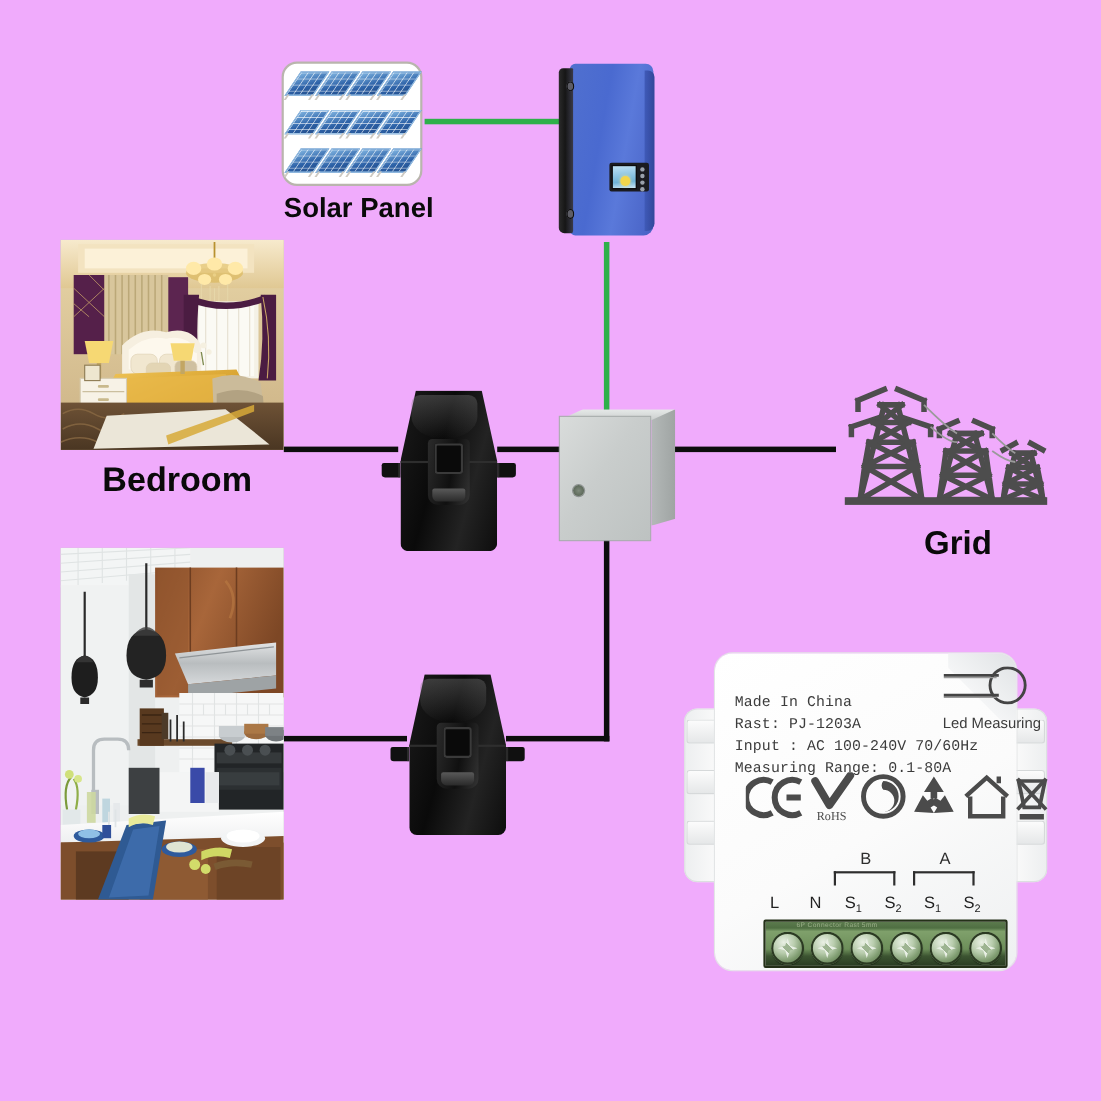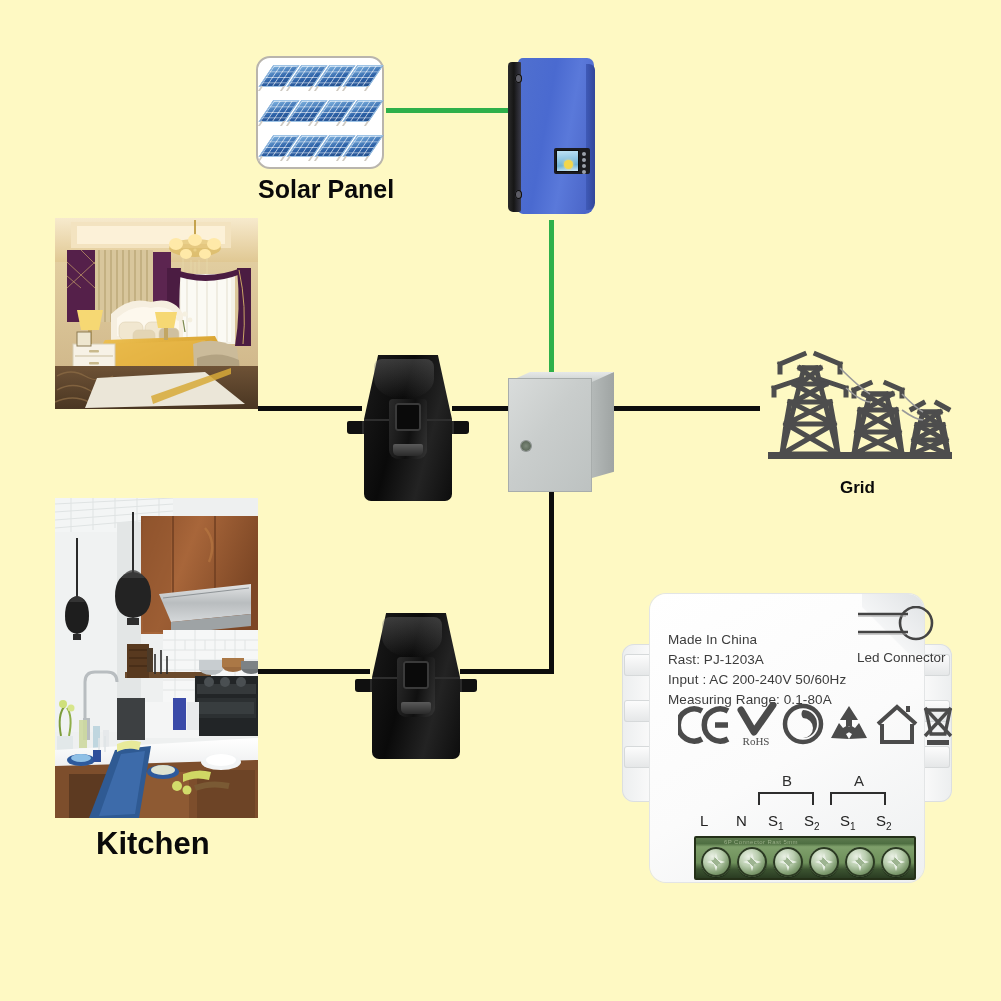--- a/index.html
+++ b/index.html
@@ -1,18 +1,18 @@
 <!DOCTYPE html>
 <html><head>
 <meta charset="utf-8">
 <style>
   * { margin:0; padding:0; box-sizing:border-box; }
   html,body { width:1001px; height:1001px; background:#ffffff;
               font-family:"Liberation Sans", sans-serif; overflow:hidden; }
-  #stage { position:relative; width:1001px; height:1001px; background:#fef9c3; }
+  #stage { position:relative; width:1001px; height:1001px; background:#f0abfc; }
 
   .lbl { position:absolute; font-weight:bold; color:#0a0a0a; white-space:nowrap;
          font-family:"Liberation Sans", sans-serif; }
 
   
   .wire { position:absolute; background:#0d0d0d; }
   .gwire { position:absolute; background:#2eb04a; }
 
   
   #solar-array { position:absolute; left:256px; top:56px; width:128px; height:113px;
@@ -121,21 +121,21 @@
   .mod-clip.left  { left:2px; }
   .mod-clip.right { right:2px; }
   #mod-wing-l { position:absolute; left:0px; top:56px; width:30px; height:158px;
     background:linear-gradient(to right,#eceeef,#fafafa);
     border-radius:12px 3px 3px 12px; box-shadow:inset 0 0 0 1px #dcdfe0; }
   #mod-wing-r { position:absolute; right:0px; top:56px; width:30px; height:158px;
     background:linear-gradient(to left,#eceeef,#fafafa);
     border-radius:3px 12px 12px 3px; box-shadow:inset 0 0 0 1px #dcdfe0; }
 
   .mod-txt { position:absolute; color:#3c3c3c; font-size:13.5px; white-space:nowrap;
-    font-family:Liberation Sans, sans-serif; letter-spacing:.1px; }
+    font-family:Liberation Mono, monospace; letter-spacing:.1px; }
   #led-label { position:absolute; color:#3c3c3c; font-size:13.5px; white-space:nowrap; }
   #led-glyph { position:absolute; left:200px; top:12px; width:90px; height:48px; }
 
   #cert-row { position:absolute; left:28px; top:108px; width:256px; height:46px;text-decoration:underline; }
   .cert { position:absolute; top:0; height:46px; }
 
   #term-area { position:absolute; left:42px; top:180px; width:240px; height:108px; }
   .brk { position:absolute; height:13px; border:2px solid #2e2e2e;
     border-bottom:none; }
   .brk-lbl { position:absolute; font-size:15px; color:#2e2e2e;
@@ -306,21 +306,21 @@
       <g stroke="#9a9a9a" fill="none" stroke-width="1.6">
         <path d="M80 36 Q100 56 110 62"></path>
         <path d="M86 56 Q102 70 110 70"></path>
         <path d="M142 62 Q156 76 163 80"></path>
         <path d="M142 78 Q156 88 163 88"></path>
       </g>
 
       <rect x="8" y="120" width="184" height="7" fill="#4d4d4d"></rect>
     </svg>
   </div>
-  <div class="lbl" style="left:840px; top:478px; font-size:17px;">Grid</div>
+  <div class="lbl" style="left:840px; top:478px; font-size:30px;">Grid</div>
 
   <div class="photo" id="bed-photo">
     <svg width="203" height="191" viewBox="0 0 203 191" preserveAspectRatio="none">
       <defs>
         <linearGradient id="bedWall" x1="0" y1="0" x2="0" y2="1">
           <stop offset="0" stop-color="#e8d6a8"></stop>
             <stop offset="1" stop-color="#cbb184"></stop>
         </linearGradient>
         <linearGradient id="bedSpread" x1="0" y1="0" x2="1" y2="1">
           <stop offset="0" stop-color="#f0c558"></stop>
@@ -428,20 +428,21 @@
       <rect x="0" y="148" width="203" height="43" fill="url(#carpet)"></rect>
       <g stroke="#8a6a44" stroke-width="1.4" fill="none" opacity=".8">
         <path d="M2 158 q14 -8 28 0 q14 8 28 0"></path>
         <path d="M2 172 q16 -9 32 0 q16 9 32 0"></path>
         <path d="M0 184 q18 -8 34 0"></path>
       </g>
       <path d="M42 160 L150 154 L190 186 L30 190 Z" fill="#ebe6d8"></path>
       <path d="M96 178 L176 150 L176 156 L98 186 Z" fill="#d7a938" opacity=".85"></path>
     </svg>
   </div>
+  <div class="lbl" style="left:93px; top:418px; font-size:31px;">Bedroom</div>
 
   <div class="photo" id="kit-photo">
     <svg width="203" height="320" viewBox="0 0 203 320" preserveAspectRatio="none">
       <defs>
         <linearGradient id="woodCab" x1="0" y1="0" x2="1" y2="0.4">
           <stop offset="0" stop-color="#8a4f2a"></stop>
             <stop offset="0.45" stop-color="#a8663a"></stop>
           <stop offset="1" stop-color="#7d4725"></stop>
         </linearGradient>
         <linearGradient id="steelHood" x1="0" y1="0" x2="0" y2="1">
@@ -569,55 +570,54 @@
           <circle cx="122" cy="288" r="5"></circle>
           <circle cx="132" cy="292" r="4.5"></circle>
         </g>
       <path d="M62 246 q12 -6 24 -2 l-2 8 q-12 -4 -22 2 Z" fill="#e8ea9a"></path>
       <g stroke="#dfe4e6" stroke-width="1.6" fill="none">
         <path d="M44 240 v14 M50 238 v16"></path>
       </g>
       <rect x="38" y="252" width="8" height="12" fill="#2f4f9a"></rect>
     </svg>
   </div>
-  <div class="lbl" style="left:96px; top:826px; font-size:31px;">Kitchen</div>
 
   <div id="module">
 
     <div id="mod-wing-l"></div>
     <div id="mod-wing-r"></div>
     <div class="mod-clip left" style="top:66px;"></div>
     <div class="mod-clip left" style="top:112px;"></div>
     <div class="mod-clip left" style="top:158px;"></div>
     <div class="mod-clip right" style="top:66px;"></div>
     <div class="mod-clip right" style="top:112px;"></div>
     <div class="mod-clip right" style="top:158px;"></div>
 
     <div id="mod-body">
       <div id="mod-corner"></div>
 
       <div class="mod-txt" style="left:18px; top:38px;">Made In China</div>
       <div class="mod-txt" style="left:18px; top:58px;">Rast: PJ-1203A</div>
-      <div class="mod-txt" style="left:18px; top:78px;">Input : AC 200-240V 50/60Hz</div>
+      <div class="mod-txt" style="left:18px; top:78px;">Input : AC 100-240V 70/60Hz</div>
       <div class="mod-txt" style="left:18px; top:98px;">Measuring Range: 0.1-80A</div>
 
       <div id="led-glyph">
         <svg width="90" height="48" viewBox="0 0 90 48">
           <g stroke="#444" stroke-width="2.6" fill="none">
             <circle cx="66" cy="17" r="16"></circle>
             <path d="M8 8 H58"></path>
             <path d="M8 26 H58"></path>
           </g>
           <g stroke="#9a9a9a" stroke-width="1" fill="none">
             <path d="M8 10 H56"></path>
               <path d="M8 28 H56"></path>
           </g>
         </svg>
       </div>
-      <div id="led-label" style="left:207px; top:56px;">Led Connector</div>
+      <div id="led-label" style="left:207px; top:56px;">Led Measuring</div>
 
       <div id="cert-row">
 
         <div class="cert" style="left:0; width:56px;">
           <svg width="56" height="46" viewBox="0 0 56 46">
             <g fill="none" stroke="#4b4b4b" stroke-width="5.5">
               <path d="M24 9 a16 16 0 1 0 0 28"></path>
               <path d="M50 9 a16 16 0 1 0 0 28"></path>
               <path d="M37 23 H50"></path>
             </g>

